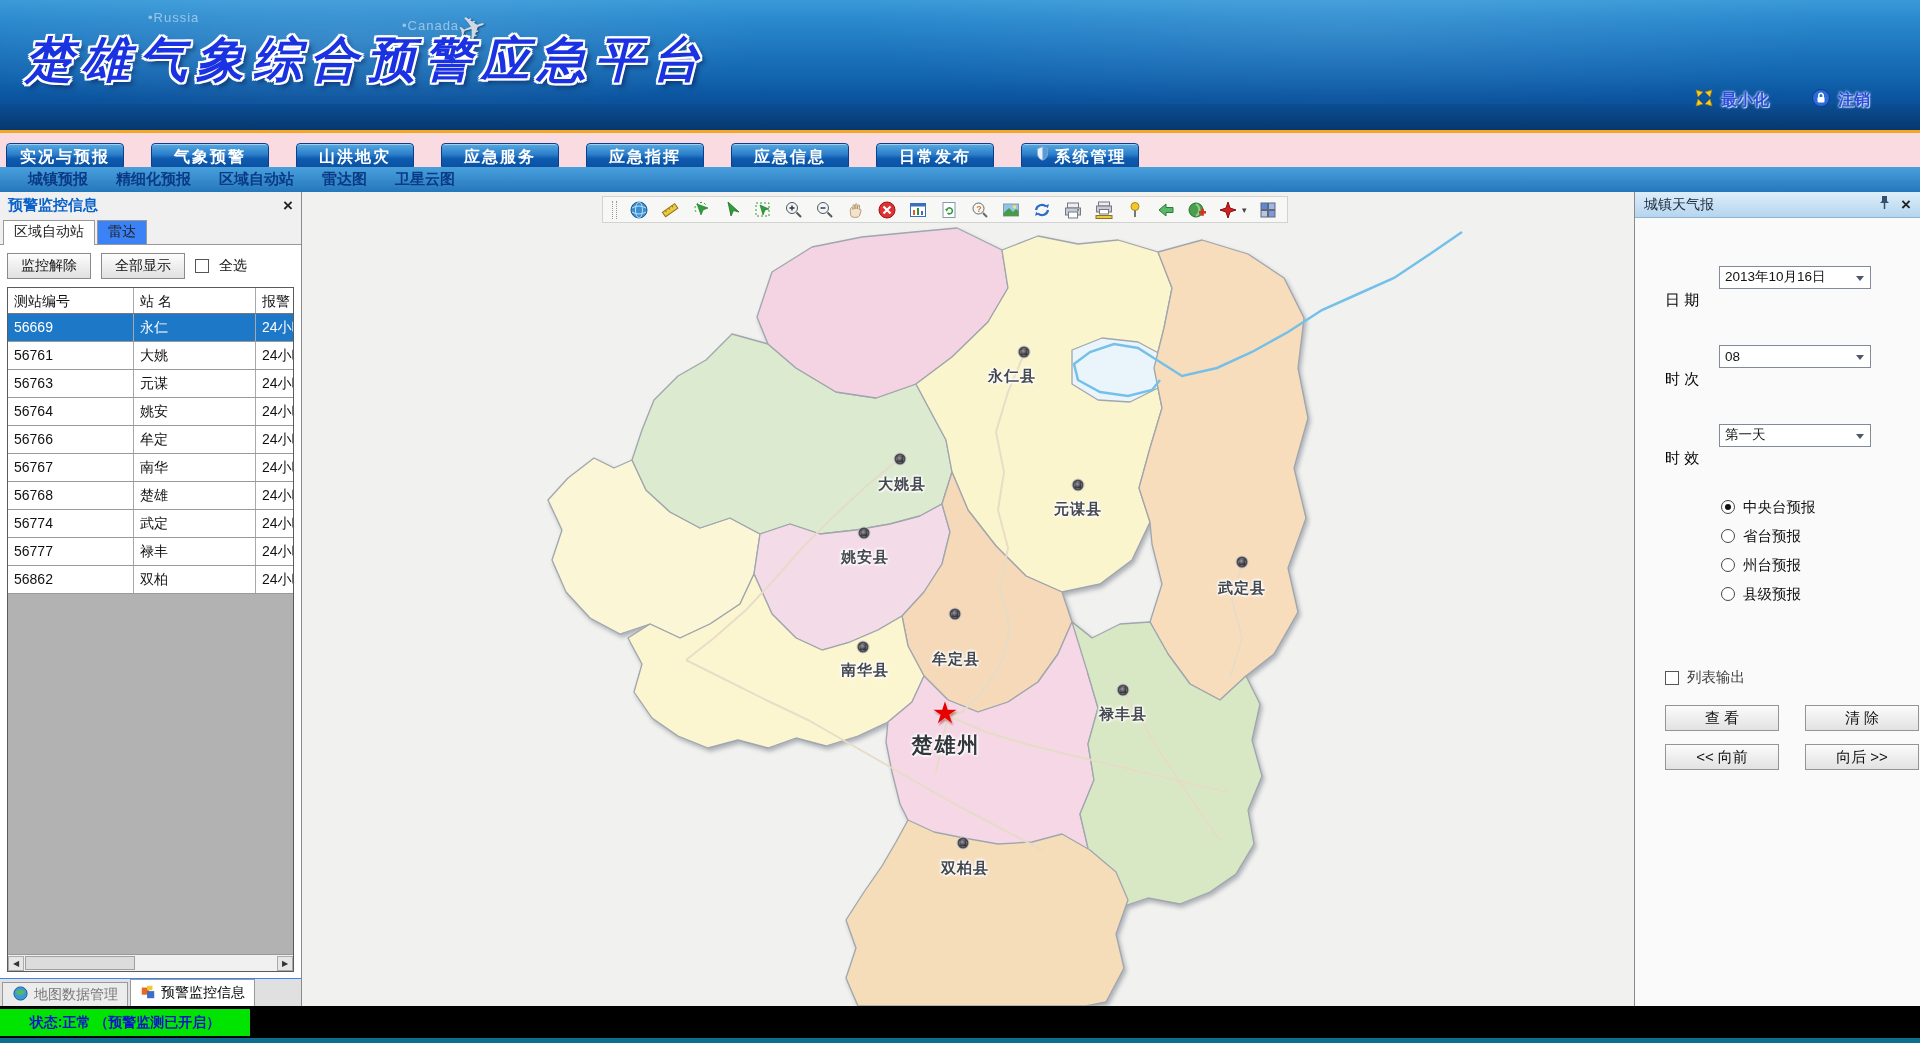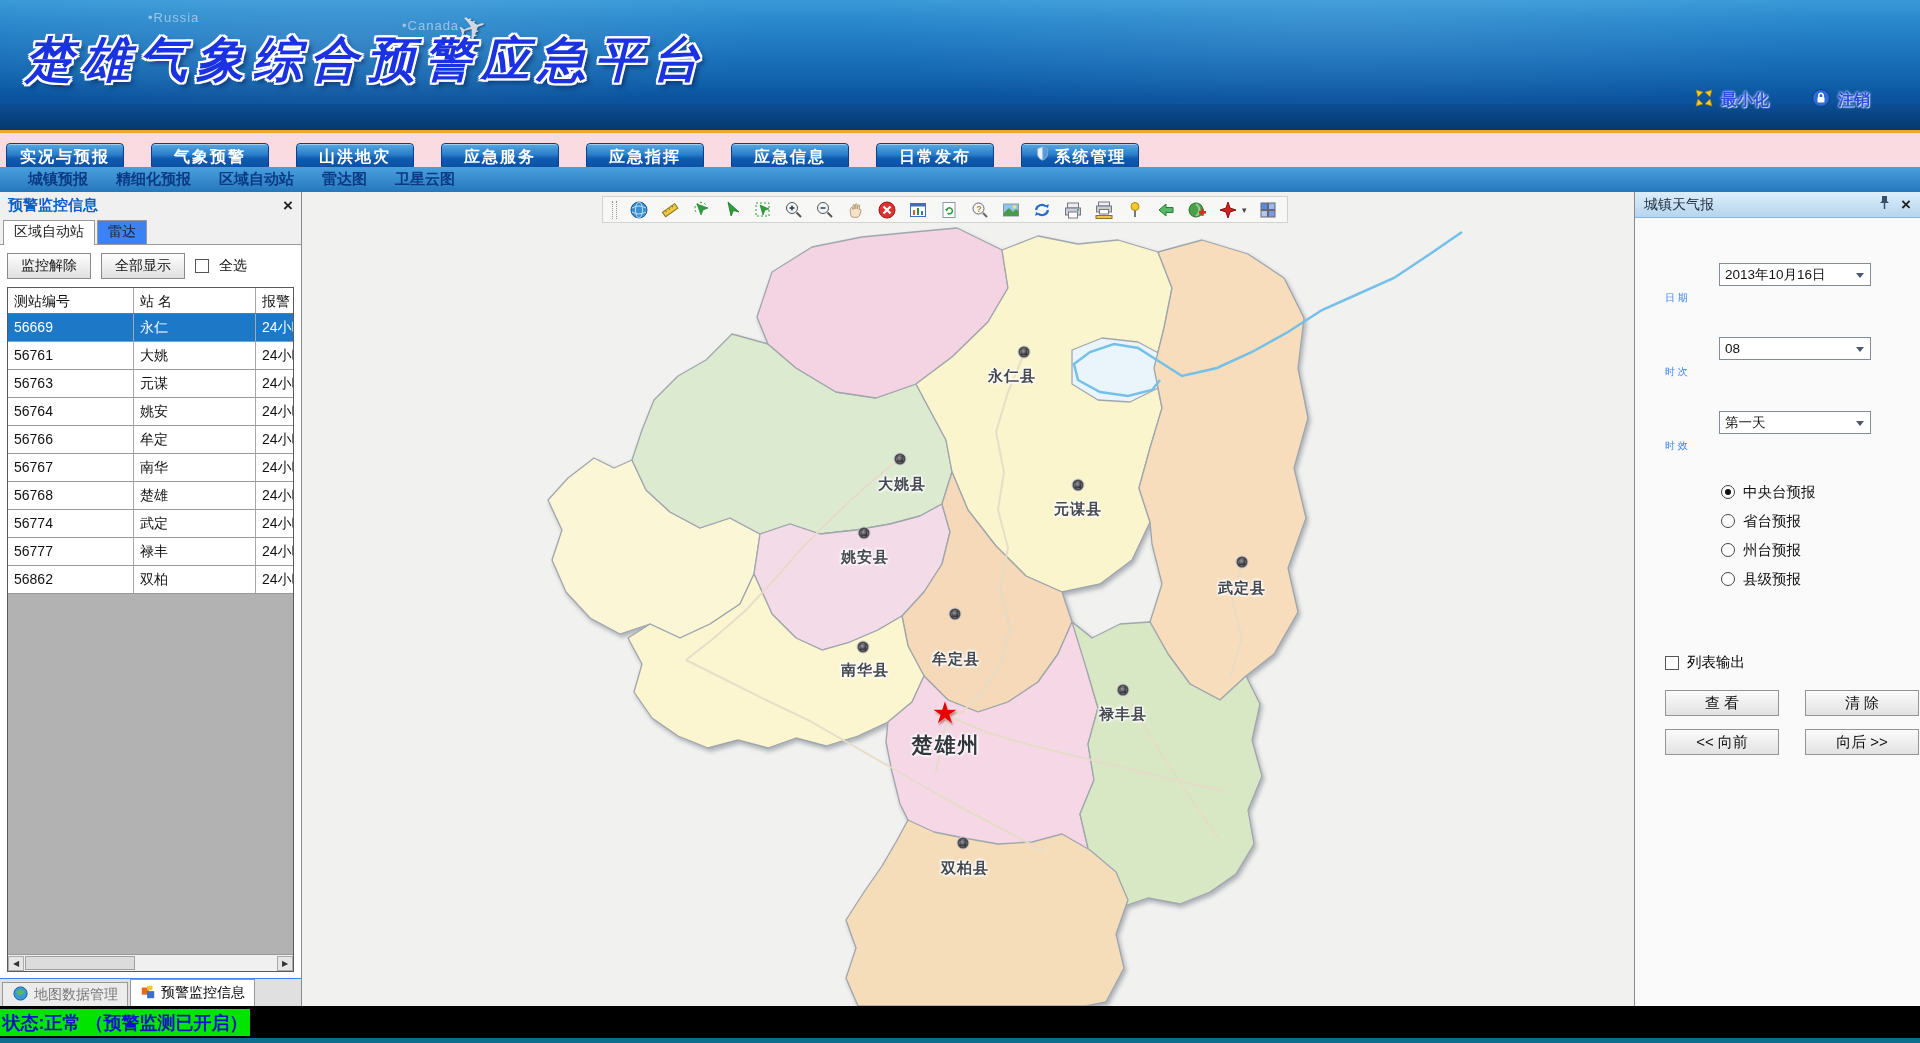--- a/index.html
+++ b/index.html
@@ -91,38 +91,38 @@
   text-shadow:0 0 2px #fff, 1px 2px 2px rgba(120,0,0,.5); }
 
 
 .rp { width:286px; border-left:1px solid #8a8a8a; background:#fafafa; display:flex; flex-direction:column; }
 .rp-titlebar { height:26px; background:linear-gradient(#ddeefb,#b5d5ee); border-bottom:1px solid #8fb4d4;
   display:flex; align-items:center; padding:0 9px; flex:none; }
 .rp-title { font-size:14px; color:#1a2a3a; }
 .rp-hdr-icons { margin-left:auto; display:flex; align-items:center; gap:10px; }
 .rp-body { padding:26px 0 0 30px; }
 .rp-field { display:flex; align-items:center; margin-bottom:13px; }
-.rp-field-label { width:54px; font-size:10px; color:#3b82f6;margin-top:47px; }
+.rp-field-label { width:54px; font-size:15px; color:#000000;margin-top:47px; }
 .combo { width:152px; height:23px; background:#fff; border:1px solid #828c98; display:flex; align-items:center;
   padding-left:5px; font-size:13.5px; color:#111; position:relative; cursor:pointer; }
 .combo-caret { position:absolute; right:6px; top:9px; width:0; height:0;
   border-left:4px solid transparent; border-right:4px solid transparent; border-top:5px solid #4a5a6a; }
 .rp-radios { margin:27px 0 0 56px; }
 .radio-row { display:flex; align-items:center; gap:8px; height:24px; margin-bottom:5px; font-size:14.5px; color:#111; }
 .radio { width:14px; height:14px; border-radius:50%; border:1px solid #444; background:#fff; position:relative; flex:none; cursor:pointer; }
 .radio.checked::after { content:""; position:absolute; left:3px; top:3px; width:6px; height:6px; border-radius:50%; background:#111; }
-.rp-check { display:flex; align-items:center; gap:8px; margin-top:62px; font-size:14.5px; color:#000000; }
+.rp-check { display:flex; align-items:center; gap:8px; margin-top:62px; font-size:14.5px; color:#404040; }
 .rp-btns { display:grid; grid-template-columns:114px 114px; gap:13px 26px; margin-top:18px; }
 .rp-btn { height:26px; background:linear-gradient(#fbfbfb,#e2e2e2); border:1px solid #949494; font-size:15px;
   cursor:pointer; font-family:inherit; color:#111; }
 
 
 .statusbar { height:37px; background:#000; border-bottom:5px solid #0e6e8e; position:relative; flex:none; }
 .status-box { position:absolute; left:0; top:3px; width:250px; height:27px; background:#00e400;
-  display:flex; align-items:center; justify-content:center; font-size:18px; font-weight:bold; color:#1212cc; white-space:nowrap; }
+  display:flex; align-items:center; justify-content:center; font-size:14px; font-weight:bold; color:#1212cc; white-space:nowrap; }
 </style>
 </head>
 <body>
 
 <div class="app">
 
   <div class="banner">
     <div class="banner-band"></div>
     <div id="bg-labels">
         <span class="bg-label" style="left: 148px; top: 10px;">•Russia</span>

